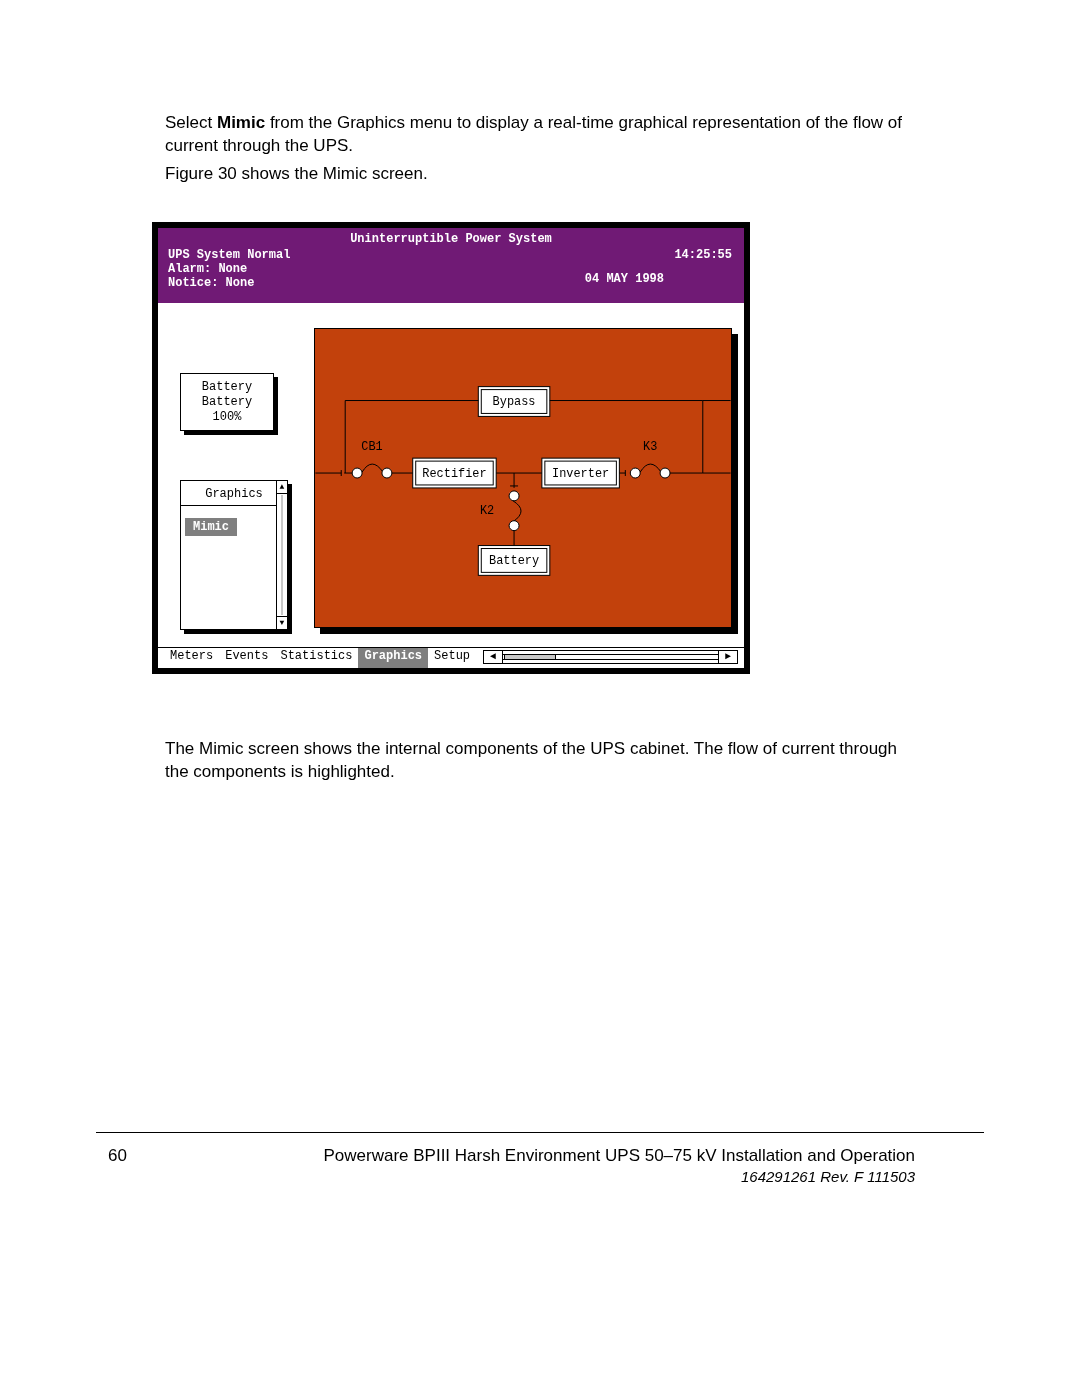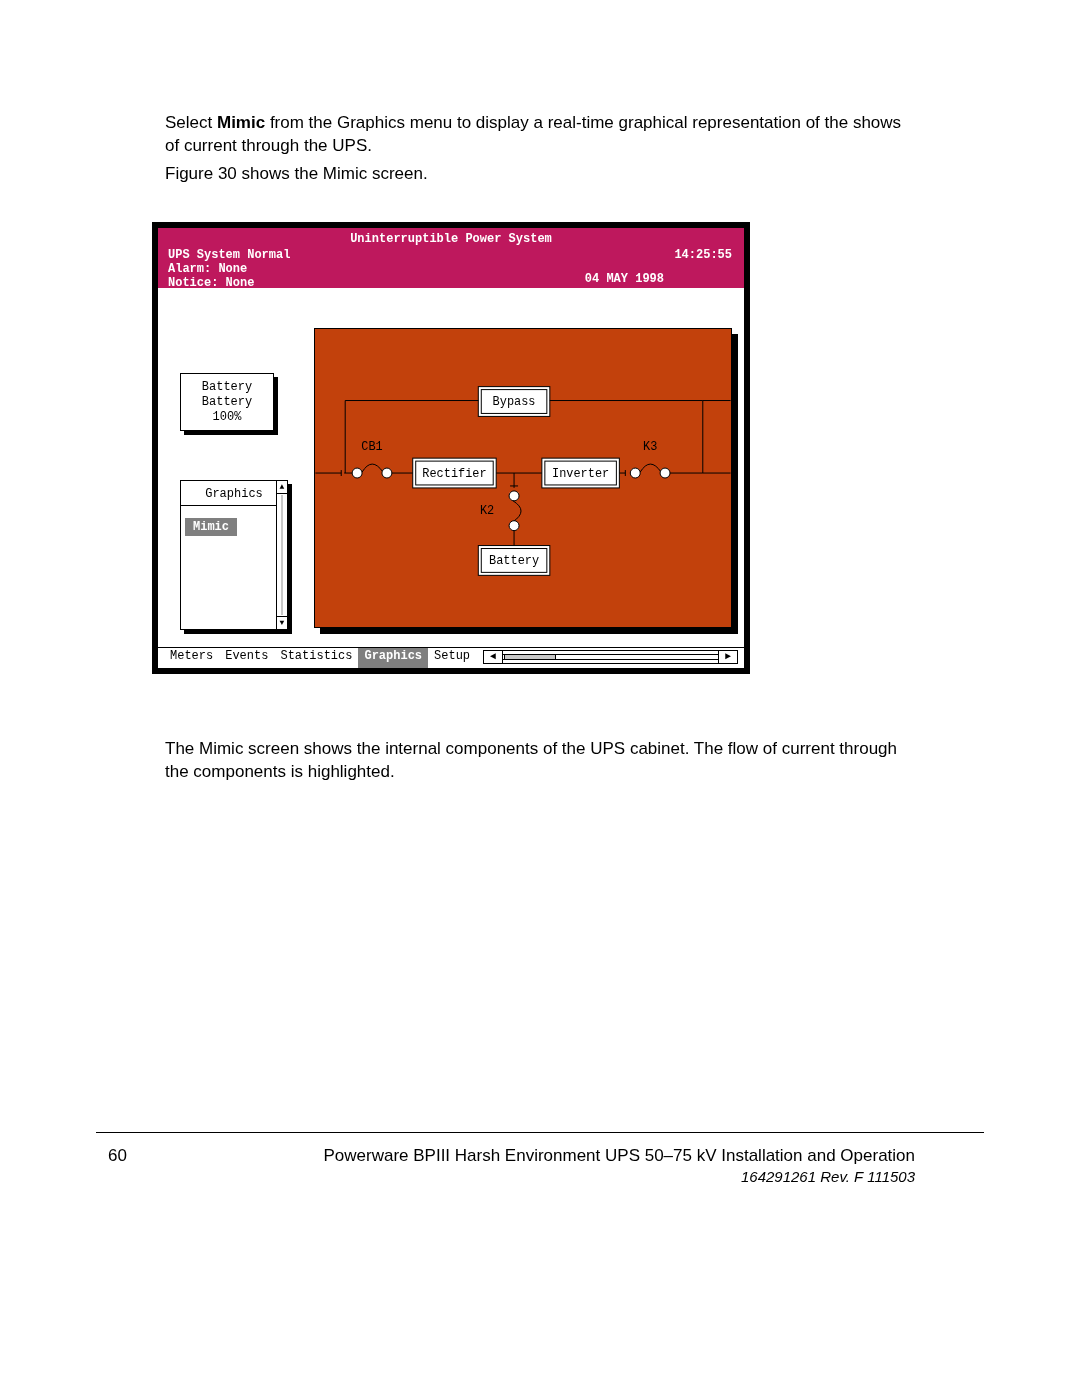--- a/index.html
+++ b/index.html
@@ -42,22 +42,22 @@
     position: absolute;
     left: 6px;
     top: 6px;
     right: 6px;
     bottom: 6px;
     background: #fff;
   }
   .hdr {
     position: absolute;
     left: 0; right: 0; top: 0;
-    height: 60px;
-    background: #be185d;
+    height: 75px;
+    background: #701a75;
     color: #fff;
     font-family: "Courier New", monospace;
     font-size: 12px;
     font-weight: bold;
   }
   .hdr-title {
     position: absolute;
     top: 4px;
     left: 0; right: 0;
     text-align: center;
@@ -267,21 +267,21 @@
     font-style: italic;
     font-size: 15px;
   }
 </style>
 </head>
 <body>
 
 <div class="page">
 
   <div class="body-text para1">
-    <span>Select </span><span class="bold">Mimic</span><span> from the Graphics menu to display a real-time graphical representation of the shows of current through the UPS.</span>
+    <span>Select </span><span class="bold">Mimic</span><span> from the Graphics menu to display a real-time graphical representation of the flow of current through the UPS.</span>
   </div>
   <div class="body-text para2">Figure 30 shows the Mimic screen.</div>
 
   <div class="screen-outer">
     <div class="screen-inner">
 
       <div class="hdr">
         <div class="hdr-title">Uninterruptible Power System</div>
         <div class="hdr-status">UPS System Normal</div>
         <div class="hdr-alarm">Alarm:  None</div>

